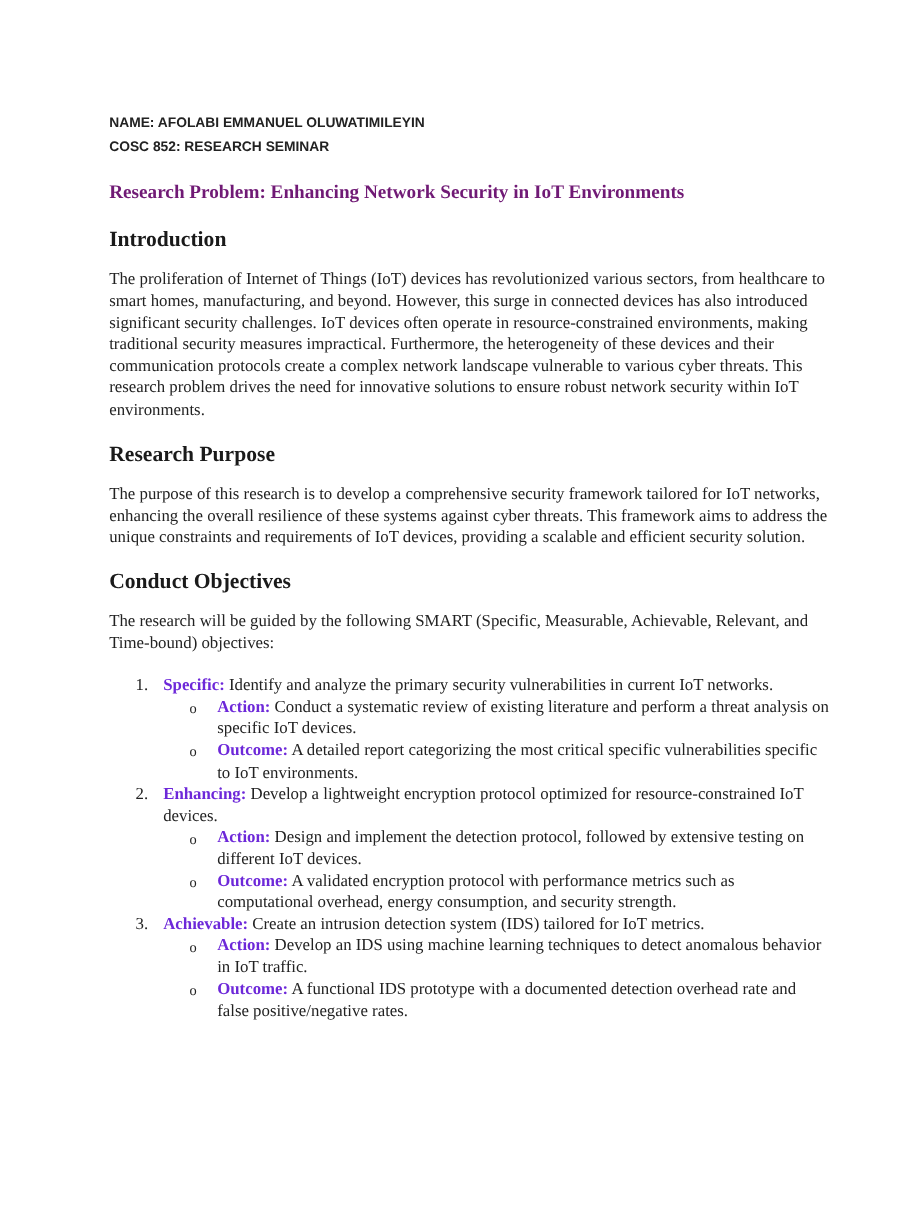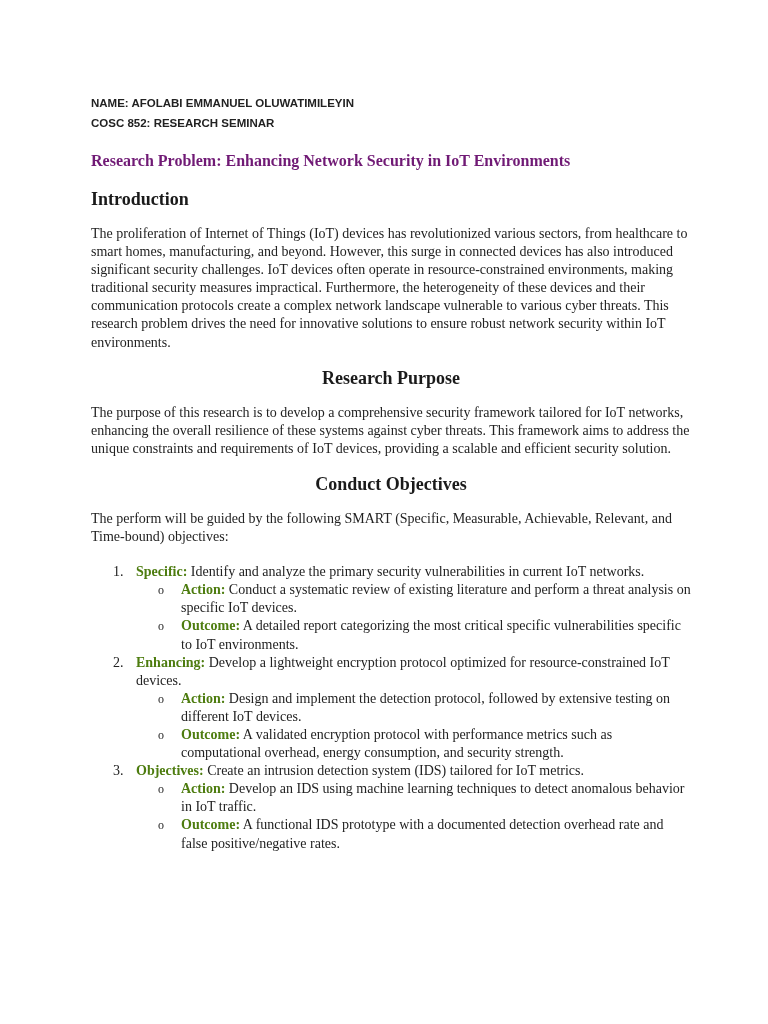--- a/index.html
+++ b/index.html
@@ -44,21 +44,21 @@
       margin-top: 19px;
     }
     .para {
       font-family: "Liberation Serif", "DejaVu Serif", serif;
       font-size: 14px;
       line-height: 18.1px;
       margin-top: 17px;
       color: #222;
     }
     .heading + .para { margin-top: 17px; }
-    .para + .heading { margin-top: 17px; text-align: center; }
+    .para + .heading { margin-top: 17px; }
 
     ol.objectives {
       list-style: none;
       margin: 17px 0 0 0;
       padding: 0;
       font-family: "Liberation Serif", "DejaVu Serif", serif;
       font-size: 14px;
       line-height: 18.1px;
       color: #222;
     }
@@ -79,39 +79,39 @@
     ul.sub > li {
       position: relative;
       padding-left: 45px;
     }
     .sub-bullet {
       position: absolute;
       left: 22px;
       top: 0;
       font-size: 12px;
     }
-    b { font-weight: bold; color: #4d7c0f; }
+    b { font-weight: bold; color: #6d28d9; }
   </style>
 </head>
 <body>
 
 <div class="page">
   <div class="meta">NAME: AFOLABI EMMANUEL OLUWATIMILEYIN</div>
   <div class="meta">COSC 852: RESEARCH SEMINAR</div>
 
   <div class="title">Research Problem: Enhancing Network Security in IoT Environments</div>
 
   <div class="heading">Introduction</div>
   <div class="para">The proliferation of Internet of Things (IoT) devices has revolutionized various sectors, from healthcare to smart homes, manufacturing, and beyond. However, this surge in connected devices has also introduced significant security challenges. IoT devices often operate in resource-constrained environments, making traditional security measures impractical. Furthermore, the heterogeneity of these devices and their communication protocols create a complex network landscape vulnerable to various cyber threats. This research problem drives the need for innovative solutions to ensure robust network security within IoT environments.</div>
 
   <div class="heading">Research Purpose</div>
   <div class="para">The purpose of this research is to develop a comprehensive security framework tailored for IoT networks, enhancing the overall resilience of these systems against cyber threats. This framework aims to address the unique constraints and requirements of IoT devices, providing a scalable and efficient security solution.</div>
 
   <div class="heading">Conduct Objectives</div>
-  <div class="para">The perform will be guided by the following SMART (Specific, Measurable, Achievable, Relevant, and Time-bound) objectives:</div>
+  <div class="para">The research will be guided by the following SMART (Specific, Measurable, Achievable, Relevant, and Time-bound) objectives:</div>
 
   <ol class="objectives">
     <li>
       <span class="obj-num">1.</span>
       <b>Specific:</b><span> Identify and analyze the primary security vulnerabilities in current IoT networks.</span>
       <ul class="sub">
         <li>
           <span class="sub-bullet">o</span>
           <b>Action:</b><span> Conduct a systematic review of existing literature and perform a threat analysis on specific IoT devices.</span>
         </li>
@@ -130,21 +130,21 @@
           <b>Action:</b><span> Design and implement the detection protocol, followed by extensive testing on different IoT devices.</span>
         </li>
         <li>
           <span class="sub-bullet">o</span>
           <b>Outcome:</b><span> A validated encryption protocol with performance metrics such as computational overhead, energy consumption, and security strength.</span>
         </li>
       </ul>
     </li>
     <li>
       <span class="obj-num">3.</span>
-      <b>Objectives:</b><span> Create an intrusion detection system (IDS) tailored for IoT metrics.</span>
+      <b>Achievable:</b><span> Create an intrusion detection system (IDS) tailored for IoT metrics.</span>
       <ul class="sub">
         <li>
           <span class="sub-bullet">o</span>
           <b>Action:</b><span> Develop an IDS using machine learning techniques to detect anomalous behavior in IoT traffic.</span>
         </li>
         <li>
           <span class="sub-bullet">o</span>
           <b>Outcome:</b><span> A functional IDS prototype with a documented detection overhead rate and false positive/negative rates.</span>
         </li>
       </ul>

